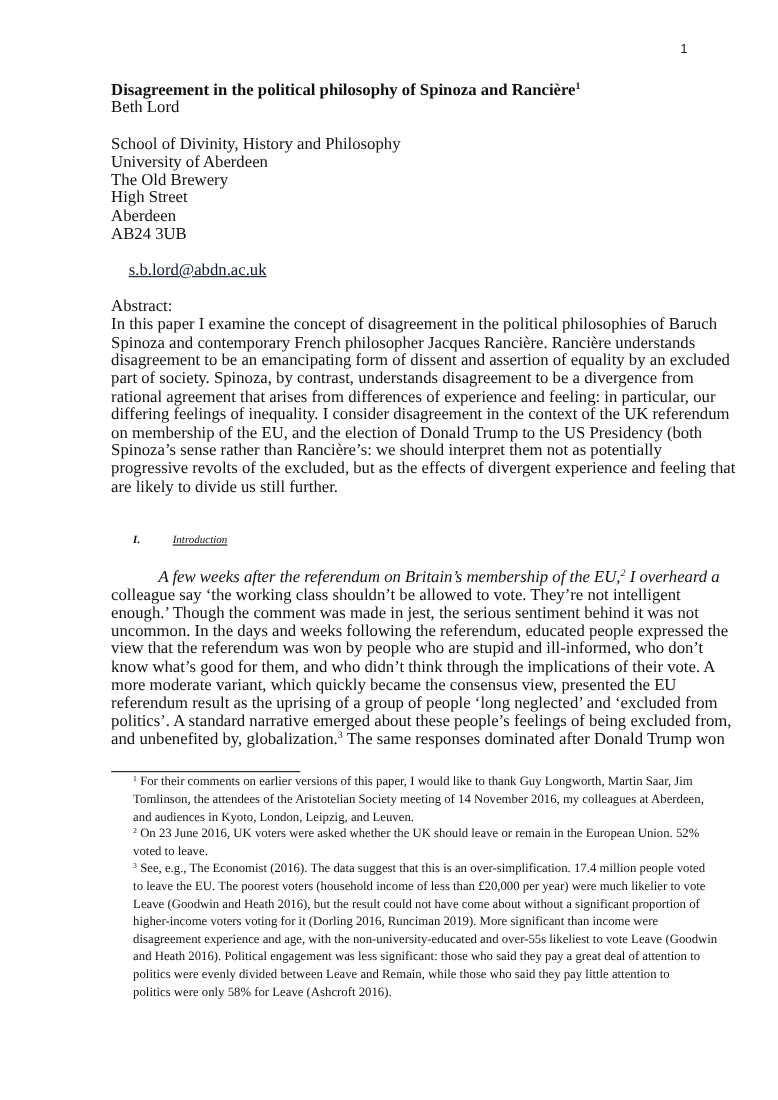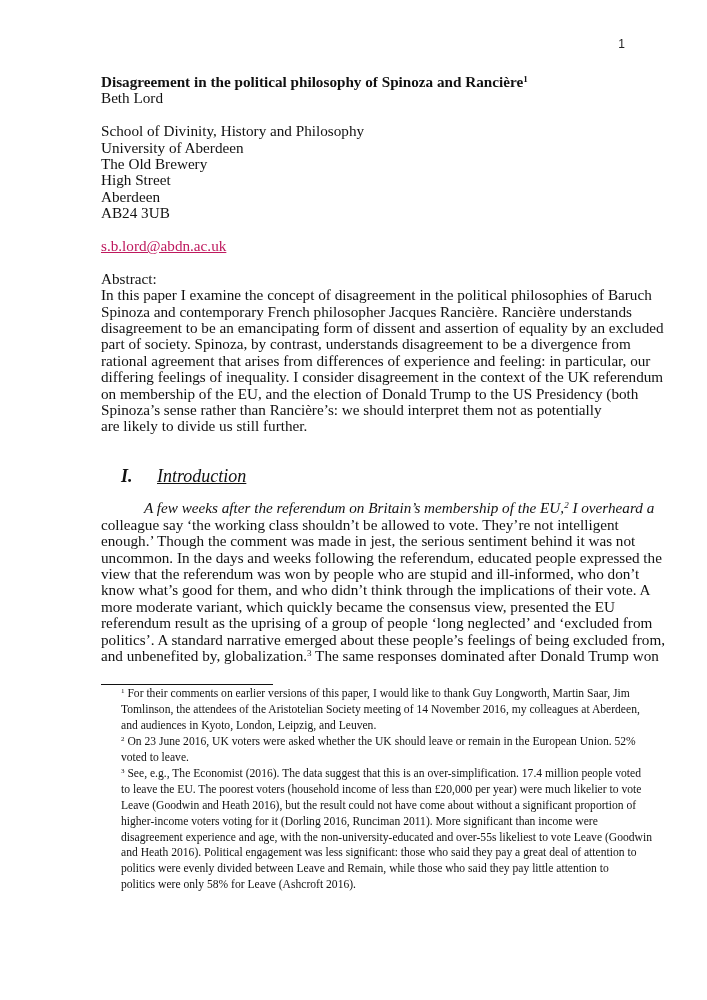--- a/index.html
+++ b/index.html
@@ -5,23 +5,23 @@
   html, body { margin: 0; padding: 0; background: #ffffff; }
   body { width: 707px; height: 1000px; position: relative; overflow: hidden;
          font-family: "Liberation Serif", "DejaVu Serif", serif; color: #111; }
   .page-num { position: absolute; top: 37px; right: 82px; font-size: 12px;
               font-family: "Liberation Sans", sans-serif; color: #222; }
   .content { position: absolute; left: 101px; top: 74px; width: 560px; }
   .line { font-size: 15.2px; line-height: 16.4px; white-space: nowrap; }
   .title { font-weight: bold; }
   sup { font-size: 9px; line-height: 0; vertical-align: 5px; }
   .gap { height: 16.4px; }
-  .link { color: #be185d; text-decoration: underline; }
+  .link { color: #0f172a; text-decoration: underline; margin-left: 16px; }
   .bold { font-weight: normal; }
-  .heading { margin-top: 33px; font-size: 18px; line-height: 16.4px; }
+  .heading { margin-top: 33px; font-size: 10px; line-height: 16.4px; }
   .heading .num { font-weight: bold; font-style: italic; display: inline-block; width: 36px; margin-left: 20px; }
   .heading .txt { font-style: italic; text-decoration: underline; }
   .para { margin-top: 16px; }
   .indent { padding-left: 43px; font-style: italic; }
   .rule { width: 172px; height: 1px; background: #111; margin-top: 20px; }
   .fn { font-size: 11.6px; line-height: 13.9px; white-space: nowrap; margin-top: 2px; margin-left: 20px; }
   .fn sup { font-size: 7px; vertical-align: 4px; }
 </style>
 </head>
 <body>
@@ -47,20 +47,21 @@
   <div>
     <div class="line"><span class="bold">Abstract</span><span>:</span></div>
     <div class="line">In this paper I examine the concept of disagreement in the political philosophies of Baruch</div>
     <div class="line">Spinoza and contemporary French philosopher Jacques Rancière. Rancière understands</div>
     <div class="line">disagreement to be an emancipating form of dissent and assertion of equality by an excluded</div>
     <div class="line">part of society. Spinoza, by contrast, understands disagreement to be a divergence from</div>
     <div class="line">rational agreement that arises from differences of experience and feeling: in particular, our</div>
     <div class="line">differing feelings of inequality. I consider disagreement in the context of the UK referendum</div>
     <div class="line">on membership of the EU, and the election of Donald Trump to the US Presidency (both</div>
     <div class="line">Spinoza’s sense rather than Rancière’s: we should interpret them not as potentially</div>
+    <div class="line">progressive revolts of the excluded, but as the effects of divergent experience and feeling that</div>
     <div class="line">are likely to divide us still further.</div>
   </div>
 
   <div class="heading">
     <span class="num">I.</span><span class="txt">Introduction</span>
   </div>
 
   <div class="para">
     <div class="line indent"><span>A few weeks after the referendum on Britain’s membership of the EU,</span><sup>2</sup><span> I overheard a</span></div>
     <div class="line">colleague say ‘the working class shouldn’t be allowed to vote. They’re not intelligent</div>
@@ -83,20 +84,20 @@
       <div class="fn">and audiences in Kyoto, London, Leipzig, and Leuven.</div>
     </div>
     <div>
       <div class="fn"><sup>2</sup><span> On 23 June 2016, UK voters were asked whether the UK should leave or remain in the European Union. 52%</span></div>
       <div class="fn">voted to leave.</div>
     </div>
     <div>
       <div class="fn"><sup>3</sup><span> See, e.g., The Economist (2016). The data suggest that this is an over-simplification. 17.4 million people voted</span></div>
       <div class="fn">to leave the EU. The poorest voters (household income of less than £20,000 per year) were much likelier to vote</div>
       <div class="fn">Leave (Goodwin and Heath 2016), but the result could not have come about without a significant proportion of</div>
-      <div class="fn">higher-income voters voting for it (Dorling 2016, Runciman 2011). More significant than income were</div>
+      <div class="fn">higher-income voters voting for it (Dorling 2016, Runciman 2019). More significant than income were</div>
       <div class="fn">disagreement experience and age, with the non-university-educated and over-55s likeliest to vote Leave (Goodwin</div>
       <div class="fn">and Heath 2016). Political engagement was less significant: those who said they pay a great deal of attention to</div>
       <div class="fn">politics were evenly divided between Leave and Remain, while those who said they pay little attention to</div>
       <div class="fn">politics were only 58% for Leave (Ashcroft 2016).</div>
     </div>
   </div>
 </div>
 
 </body></html>

